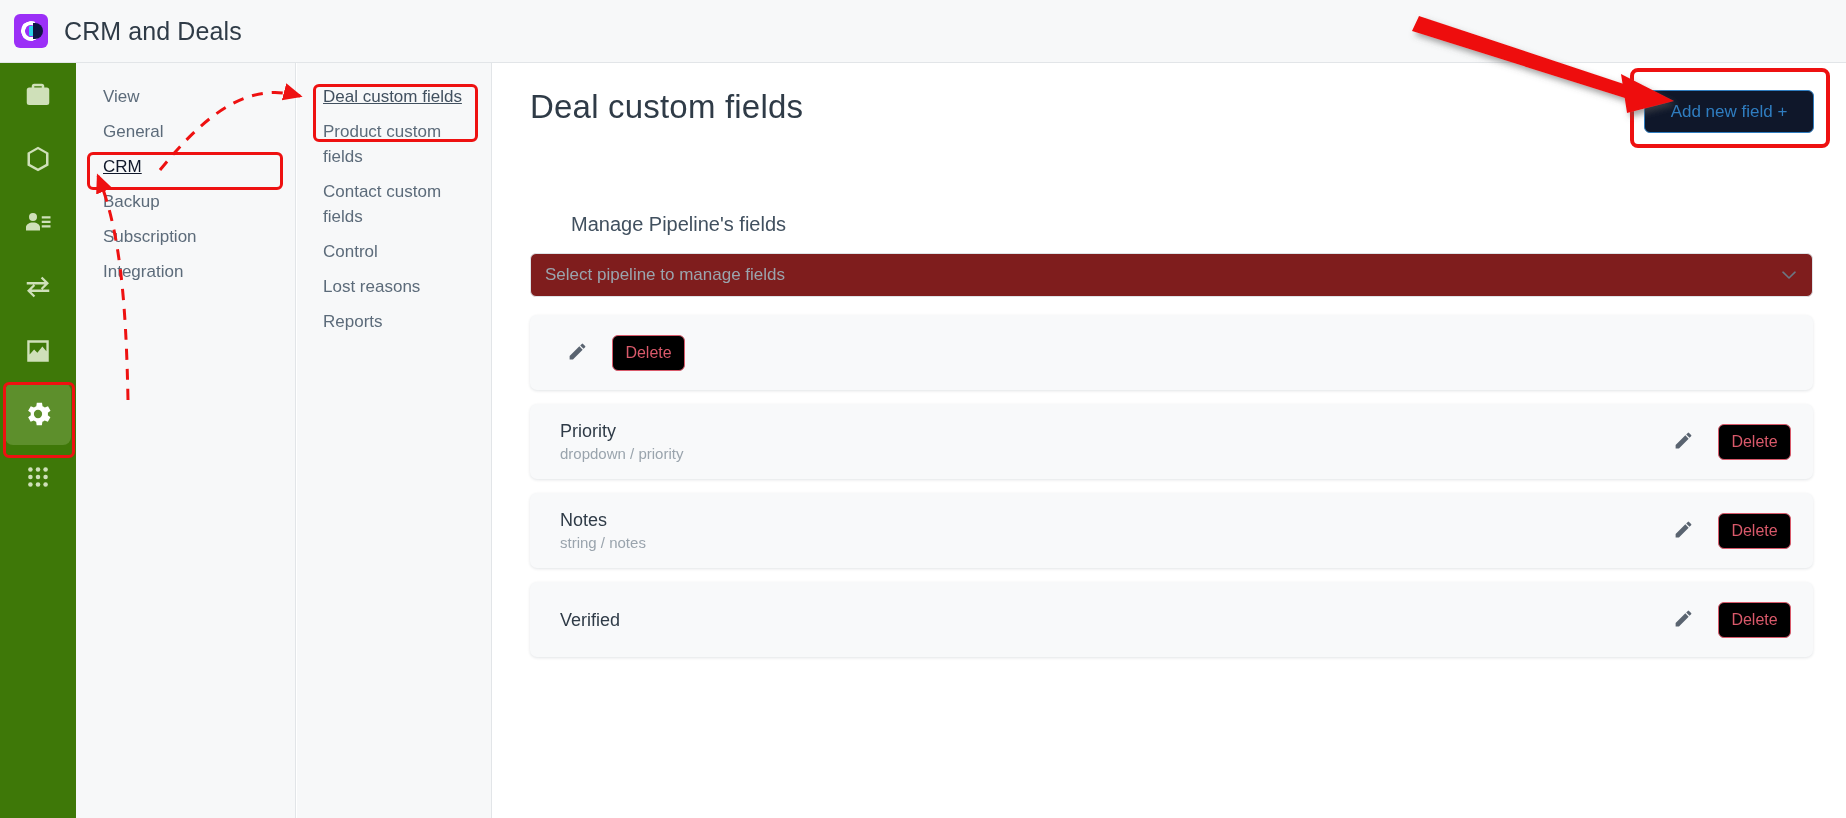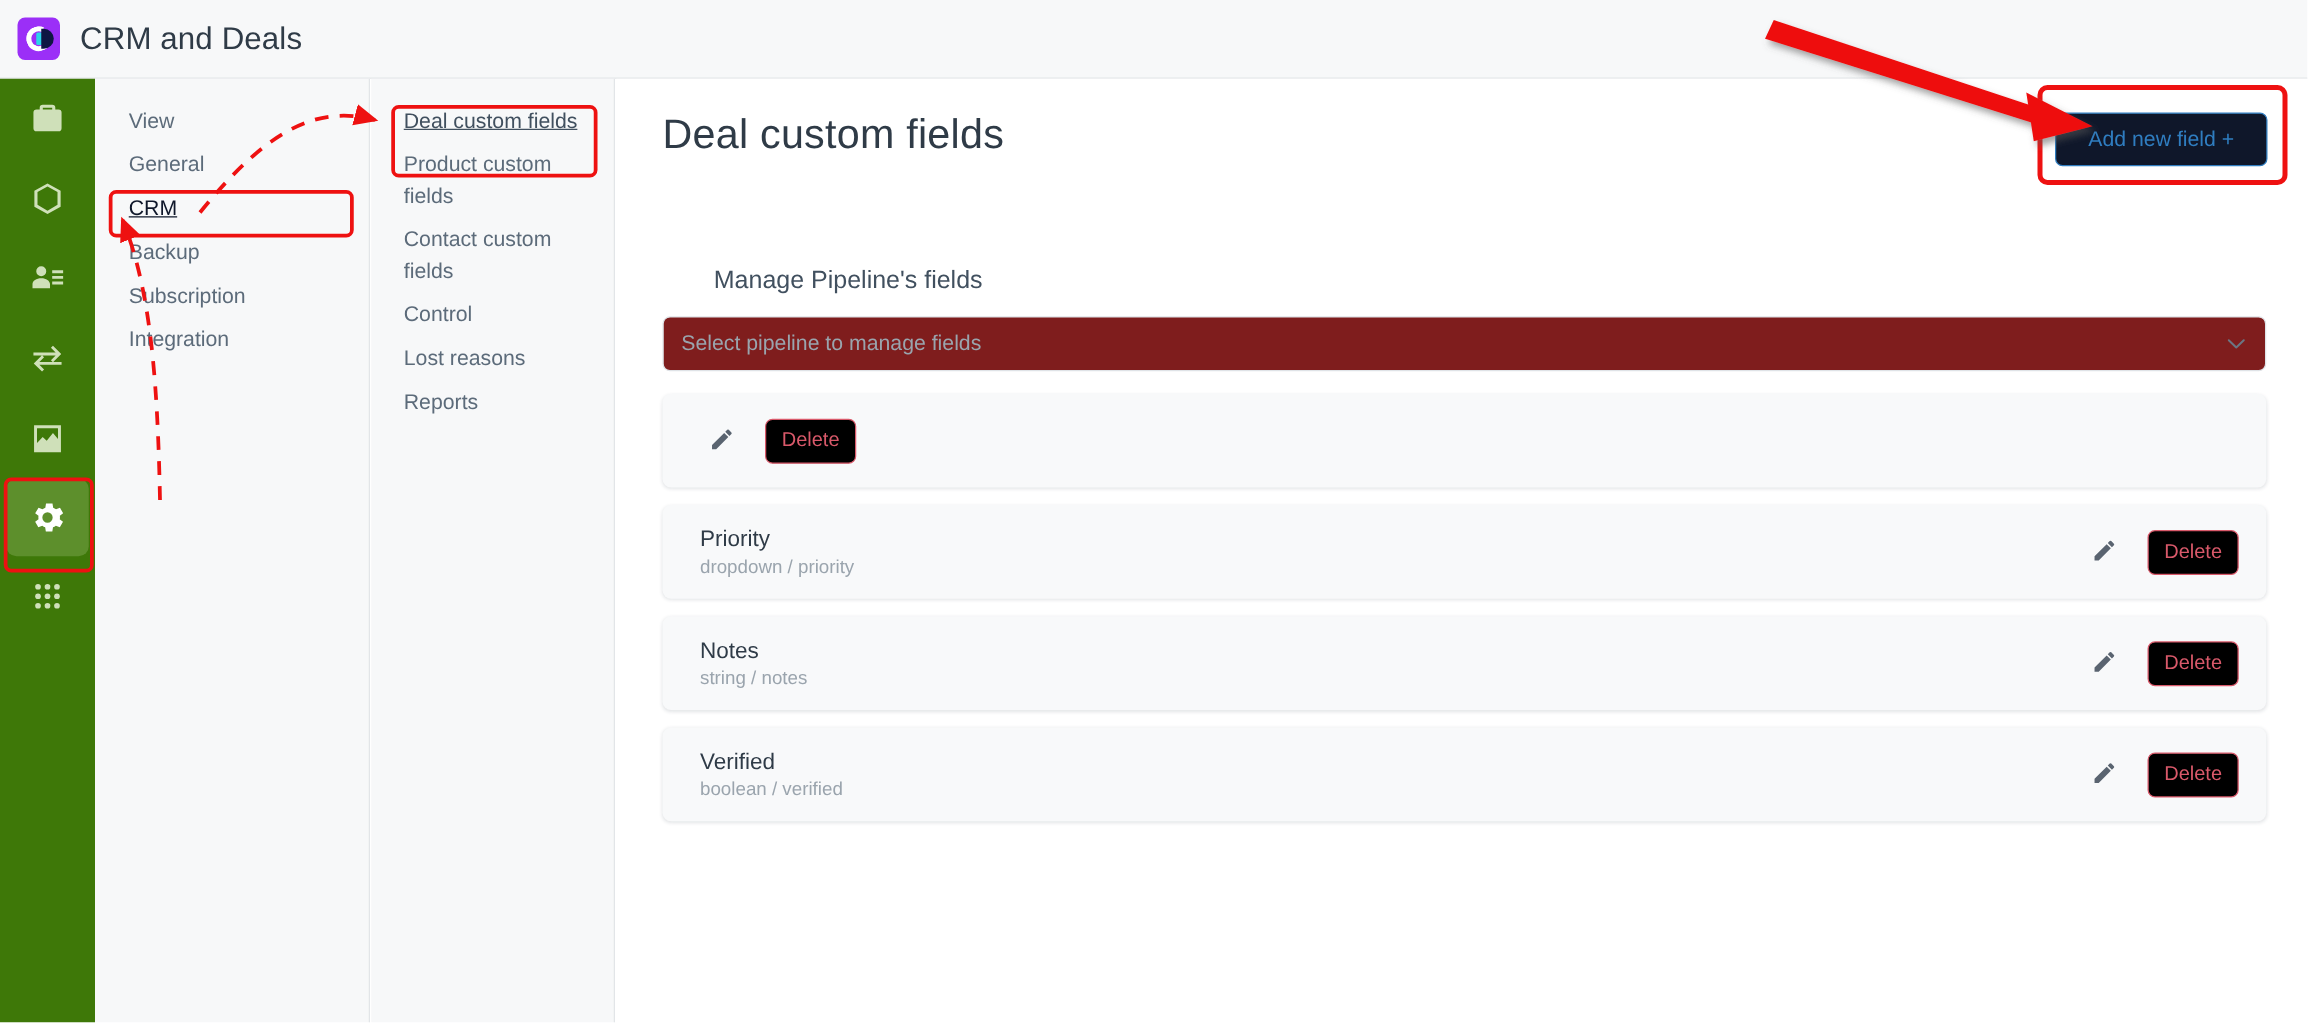--- a/index.html
+++ b/index.html
@@ -325,21 +325,20 @@
               <path fill="#5a6470" d="M3 17.2V21h3.8L17.9 9.9l-3.8-3.8L3 17.2zM20.7 7.1a1 1 0 0 0 0-1.4l-2.4-2.4a1 1 0 0 0-1.4 0l-1.8 1.8 3.8 3.8 1.8-1.8z"></path>
             </svg>
         </span>
       </button>
       <button class="delete-btn">Delete</button>
     </div>
 
     <div class="field-row">
       <div class="field-texts">
         <div class="field-name">Verified</div>
-        <div class="field-meta">boolean / verified</div>
       </div>
       <button class="pencil-btn">
         <span>
           <svg width="21" height="21" viewBox="0 0 24 24">
               <path fill="#5a6470" d="M3 17.2V21h3.8L17.9 9.9l-3.8-3.8L3 17.2zM20.7 7.1a1 1 0 0 0 0-1.4l-2.4-2.4a1 1 0 0 0-1.4 0l-1.8 1.8 3.8 3.8 1.8-1.8z"></path>
             </svg>
         </span>
       </button>
       <button class="delete-btn">Delete</button>
     </div>

